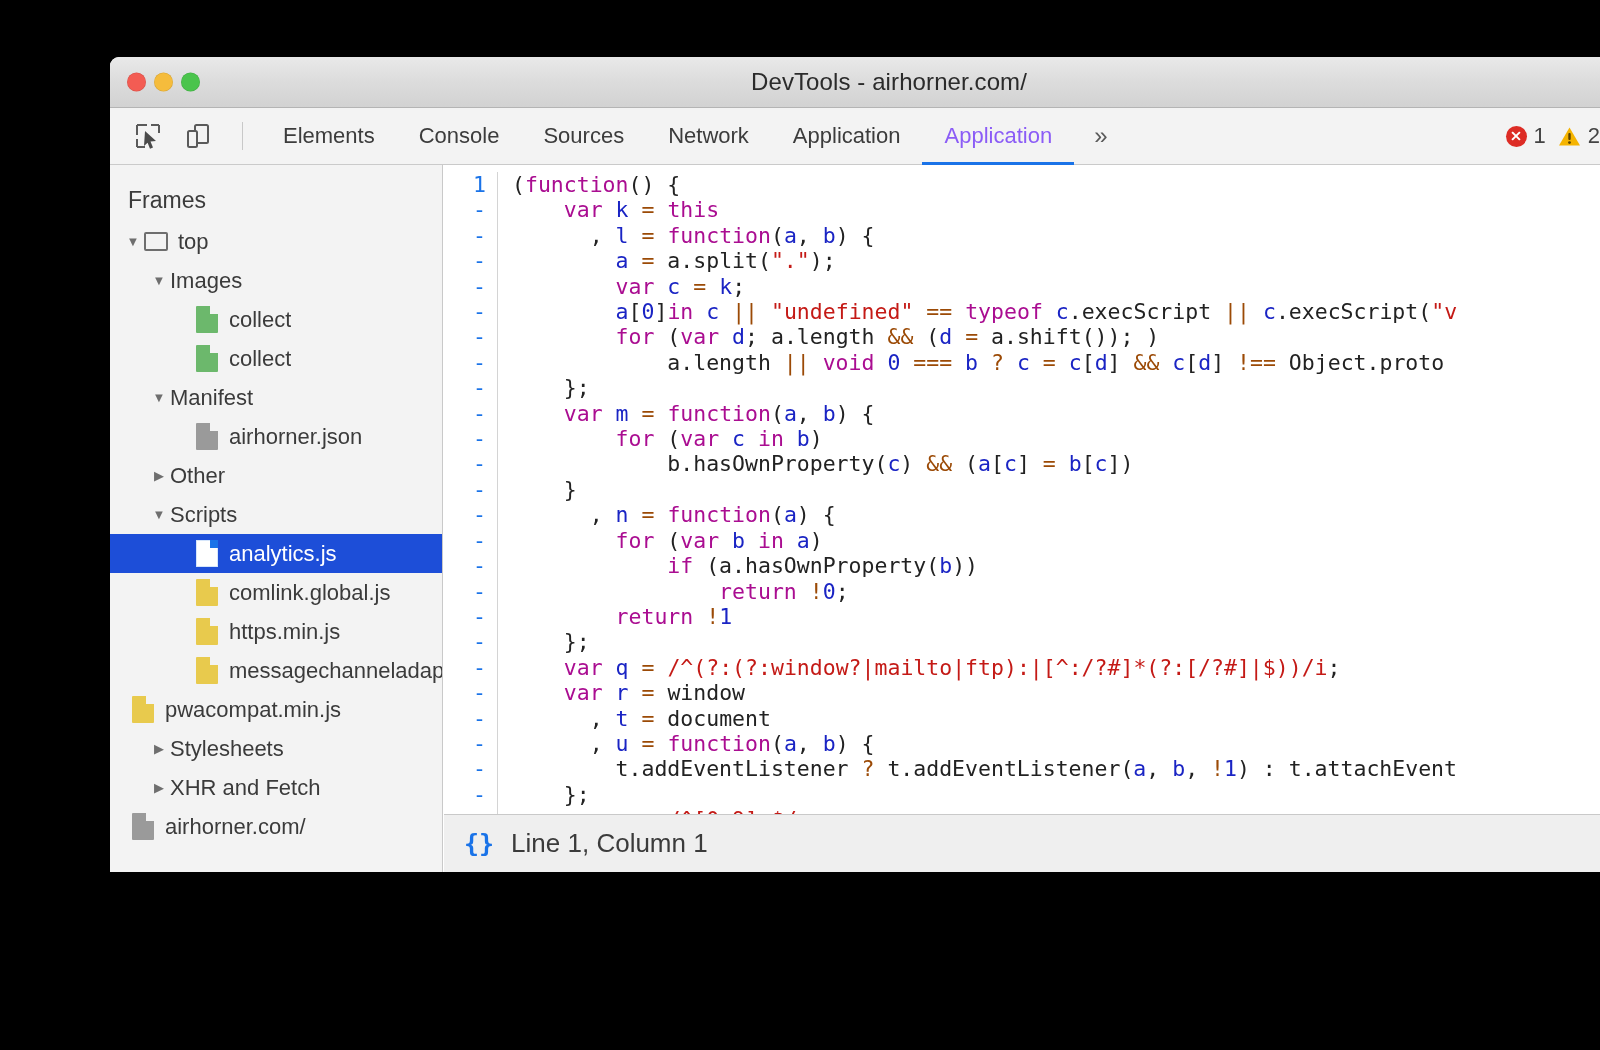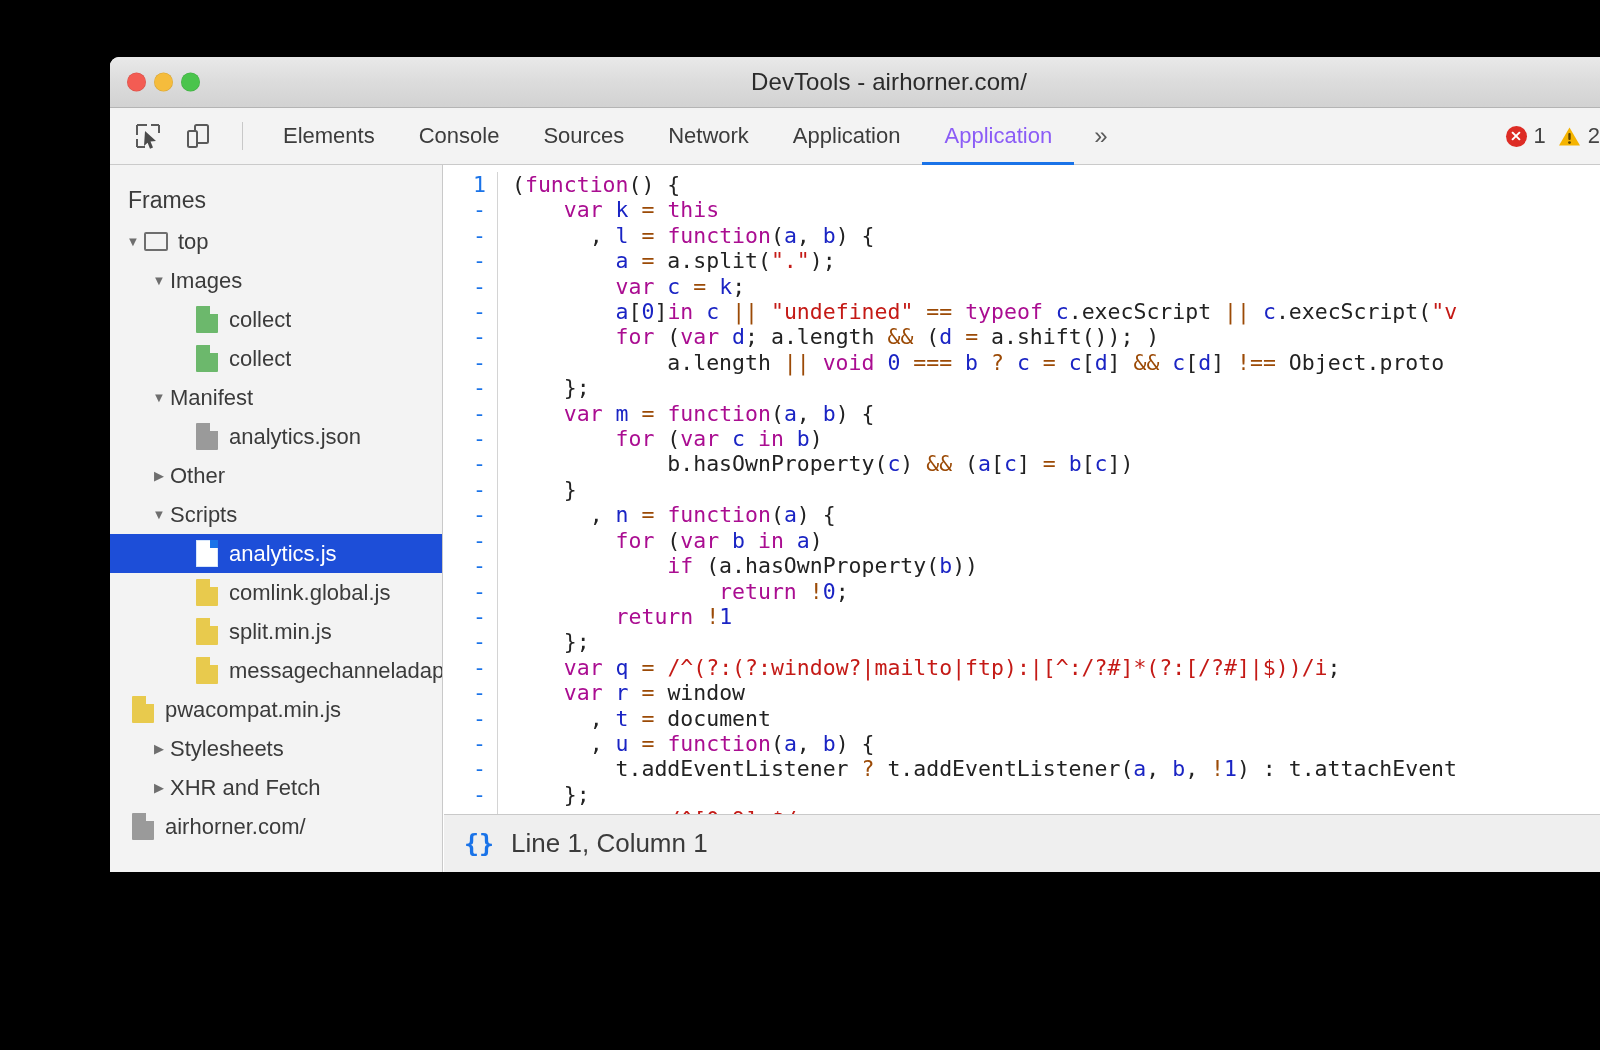--- a/index.html
+++ b/index.html
@@ -303,21 +303,21 @@
               <div class="twisty">▼</div>
               <div style="width: 0px; flex: 0 0 0px;"></div>
               <span class="lbl">Manifest</span>
             </div>
             <div class="tree-row" style="padding-left: 64px;">
               <div class="twisty spacer">&nbsp;</div>
               <div class="file-ico">
                 <div class="sheet" style="background: rgb(154, 154, 154);"></div>
                 <div class="fold" style="background: rgb(243, 243, 243);"></div>
               </div>
-              <span class="lbl">analytics.json</span>
+              <span class="lbl">airhorner.json</span>
             </div>
             <div class="tree-row" style="padding-left: 38px;">
               <div class="twisty">▶</div>
               <div style="width: 0px; flex: 0 0 0px;"></div>
               <span class="lbl">Other</span>
             </div>
             <div class="tree-row" style="padding-left: 38px;">
               <div class="twisty">▼</div>
               <div style="width: 0px; flex: 0 0 0px;"></div>
               <span class="lbl">Scripts</span>
@@ -337,21 +337,21 @@
                 <div class="fold" style="background: rgb(243, 243, 243);"></div>
               </div>
               <span class="lbl">comlink.global.js</span>
             </div>
             <div class="tree-row" style="padding-left: 64px;">
               <div class="twisty spacer">&nbsp;</div>
               <div class="file-ico">
                 <div class="sheet" style="background: rgb(232, 202, 77);"></div>
                 <div class="fold" style="background: rgb(243, 243, 243);"></div>
               </div>
-              <span class="lbl">split.min.js</span>
+              <span class="lbl">https.min.js</span>
             </div>
             <div class="tree-row" style="padding-left: 64px;">
               <div class="twisty spacer">&nbsp;</div>
               <div class="file-ico">
                 <div class="sheet" style="background: rgb(232, 202, 77);"></div>
                 <div class="fold" style="background: rgb(243, 243, 243);"></div>
               </div>
               <span class="lbl">messagechanneladapter.js</span>
             </div>
             <div class="tree-row" style="">

